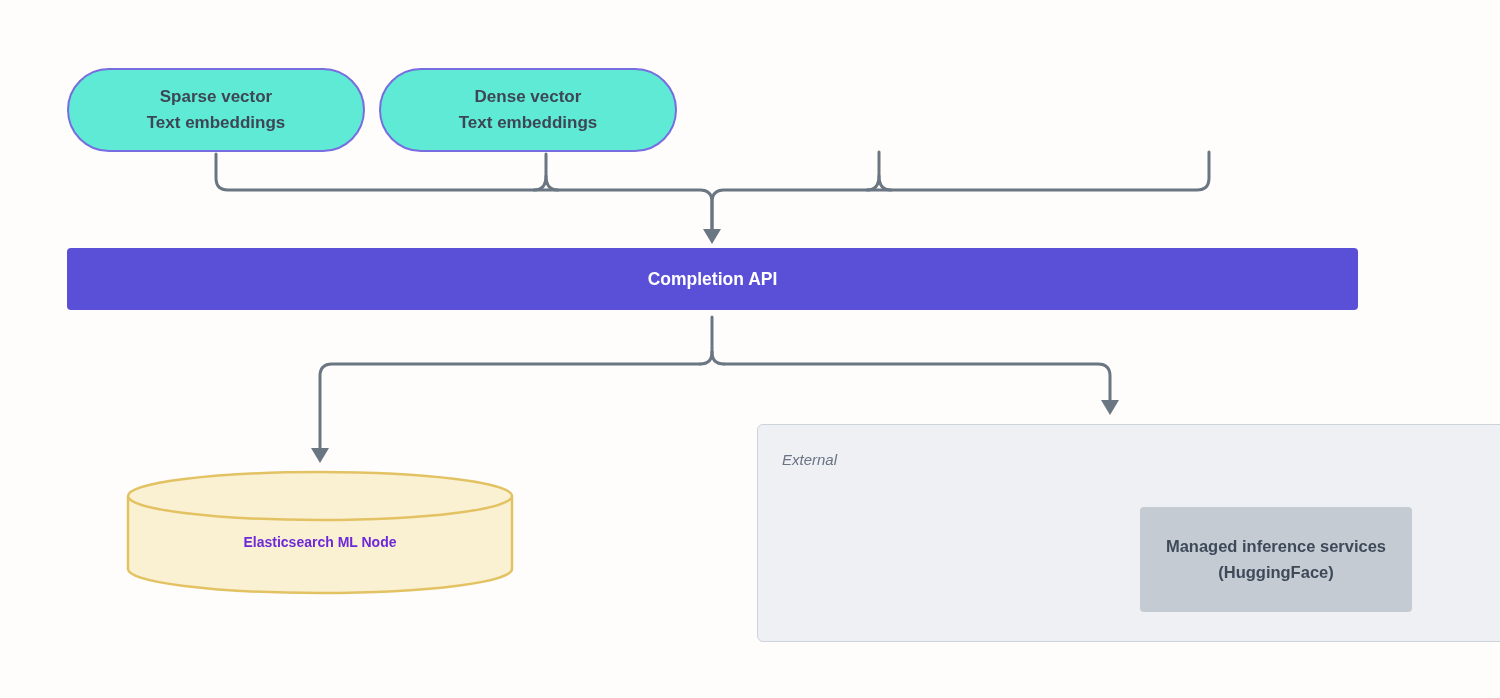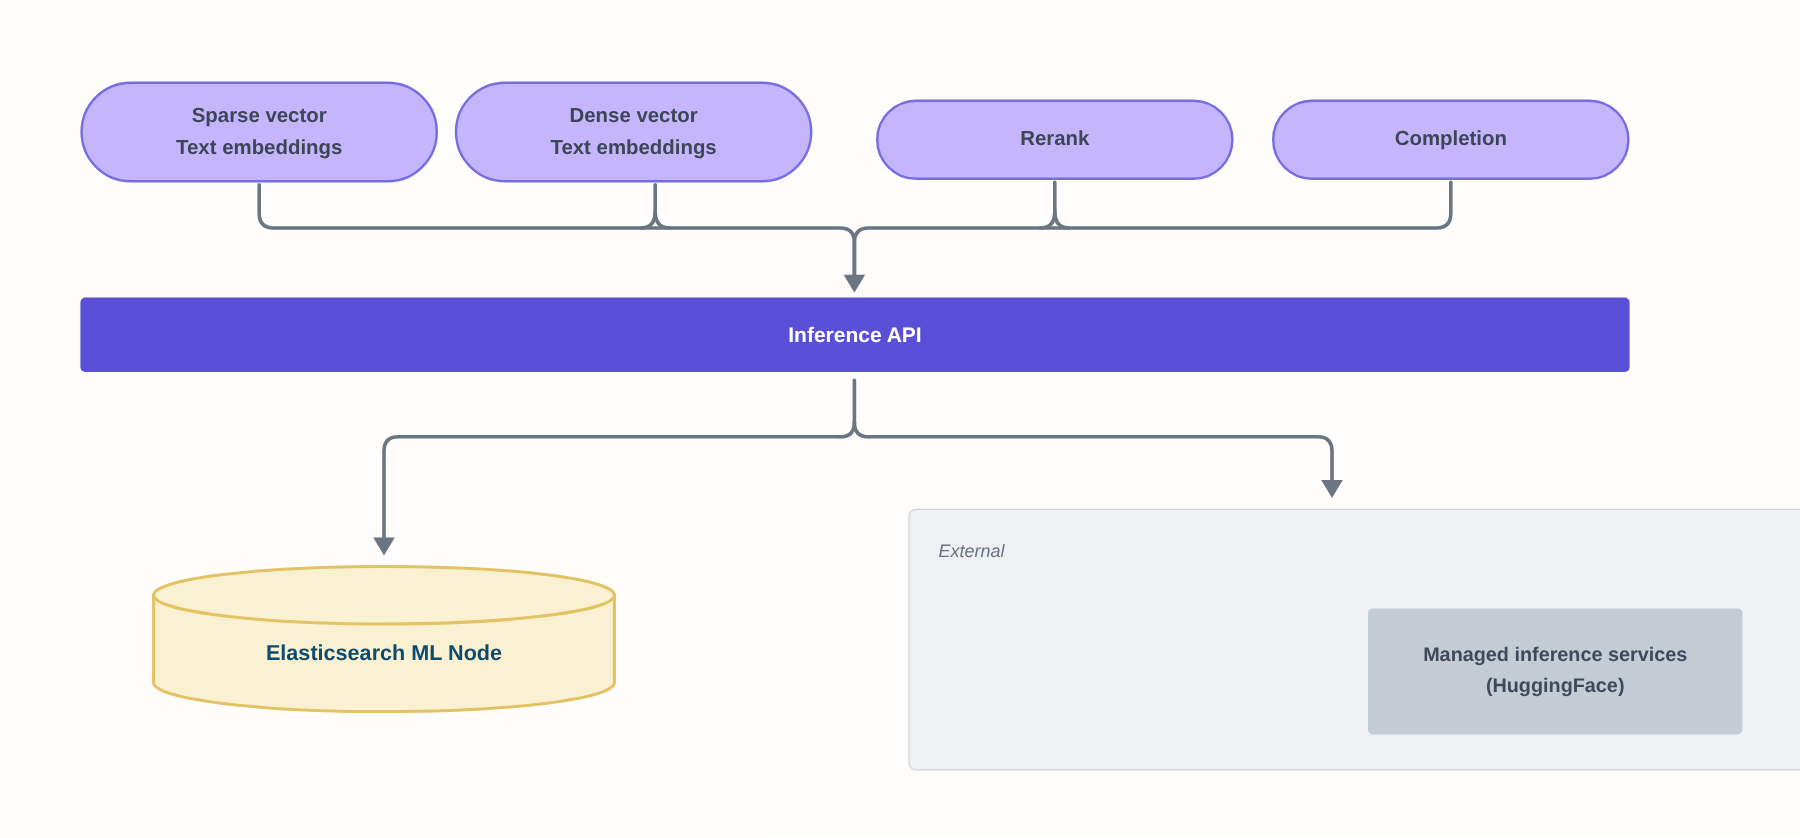--- a/index.html
+++ b/index.html
@@ -13,21 +13,21 @@
     overflow: hidden;
   }
   .connectors {
     position: absolute;
     left: 0; top: 0;
     width: 1500px; height: 698px;
     pointer-events: none;
   }
   .pill {
     position: absolute;
-    background: #c4b5fd;
+    background: #5eead4;
     border: 2.5px solid #776de0;
     border-radius: 50px;
     display: flex;
     align-items: center;
     justify-content: center;
     text-align: center;
     color: #3e4655;
     font-size: 17px;
     font-weight: 700;
     line-height: 1.55;
@@ -50,22 +50,22 @@
     justify-content: center;
     color: #ffffff;
     font-size: 17.5px;
     font-weight: 700;
   }
   .cylinder-label {
     position: absolute;
     left: 128px; top: 534px;
     width: 384px;
     text-align: center;
-    color: #0c4a6e;
-    font-size: 18px;
+    color: #6d28d9;
+    font-size: 14px;
     font-weight: 700;
   }
   .external-box {
     position: absolute;
     left: 757px; top: 424px;
     width: 846px; height: 218px;
     background: #eef0f4;
     border: 1.5px solid #ccd3da;
     border-radius: 6px;
   }
@@ -85,21 +85,21 @@
     align-items: center;
     justify-content: center;
     text-align: center;
     color: #3e4a59;
     font-size: 16.5px;
     font-weight: 700;
     line-height: 1.55;
     white-space: pre-line;
   }
   .service-1 { left: 780px; top: 507px; width: 303px; height: 105px; }
-  .service-2 { left: 1140px; top: 507px; width: 312px; height: 105px; }
+  .service-2 { left: 1140px; top: 507px; width: 272px; height: 105px; }
 </style>
 </head>
 <body>
 
 <div class="canvas">
 
   <svg class="connectors" viewBox="0 0 1500 698" xmlns="http://www.w3.org/2000/svg">
 
     <g fill="none" stroke="#6b7683" stroke-width="3" stroke-linecap="round">
       <path d="M216,154 V178 Q216,190 228,190 H700 Q712,190 712,202 V230"></path>
@@ -124,24 +124,22 @@
     <g>
       <path d="M128,496 V569 A192,24 0 0 0 512,569 V496" fill="#faf1d2" stroke="#e3c264" stroke-width="2.5"></path>
       <ellipse cx="320" cy="496" rx="192" ry="24" fill="#faf1d2" stroke="#e3c264" stroke-width="2.5"></ellipse>
     </g>
   </svg>
 
   <div class="pill pill-1">Sparse vector
 Text embeddings</div>
   <div class="pill pill-2">Dense vector
 Text embeddings</div>
-  <div class="pill pill-3">Rerank</div>
-  <div class="pill pill-4">Completion</div>
 
-  <div class="inference-bar">Inference API</div>
+  <div class="inference-bar">Completion API</div>
 
   <div class="cylinder-label">Elasticsearch ML Node</div>
 
   <div class="external-box">
     <div class="external-label">External</div>
   </div>
   <div class="service-box service-2">Managed inference services
 (HuggingFace)</div>
 
 </div>

